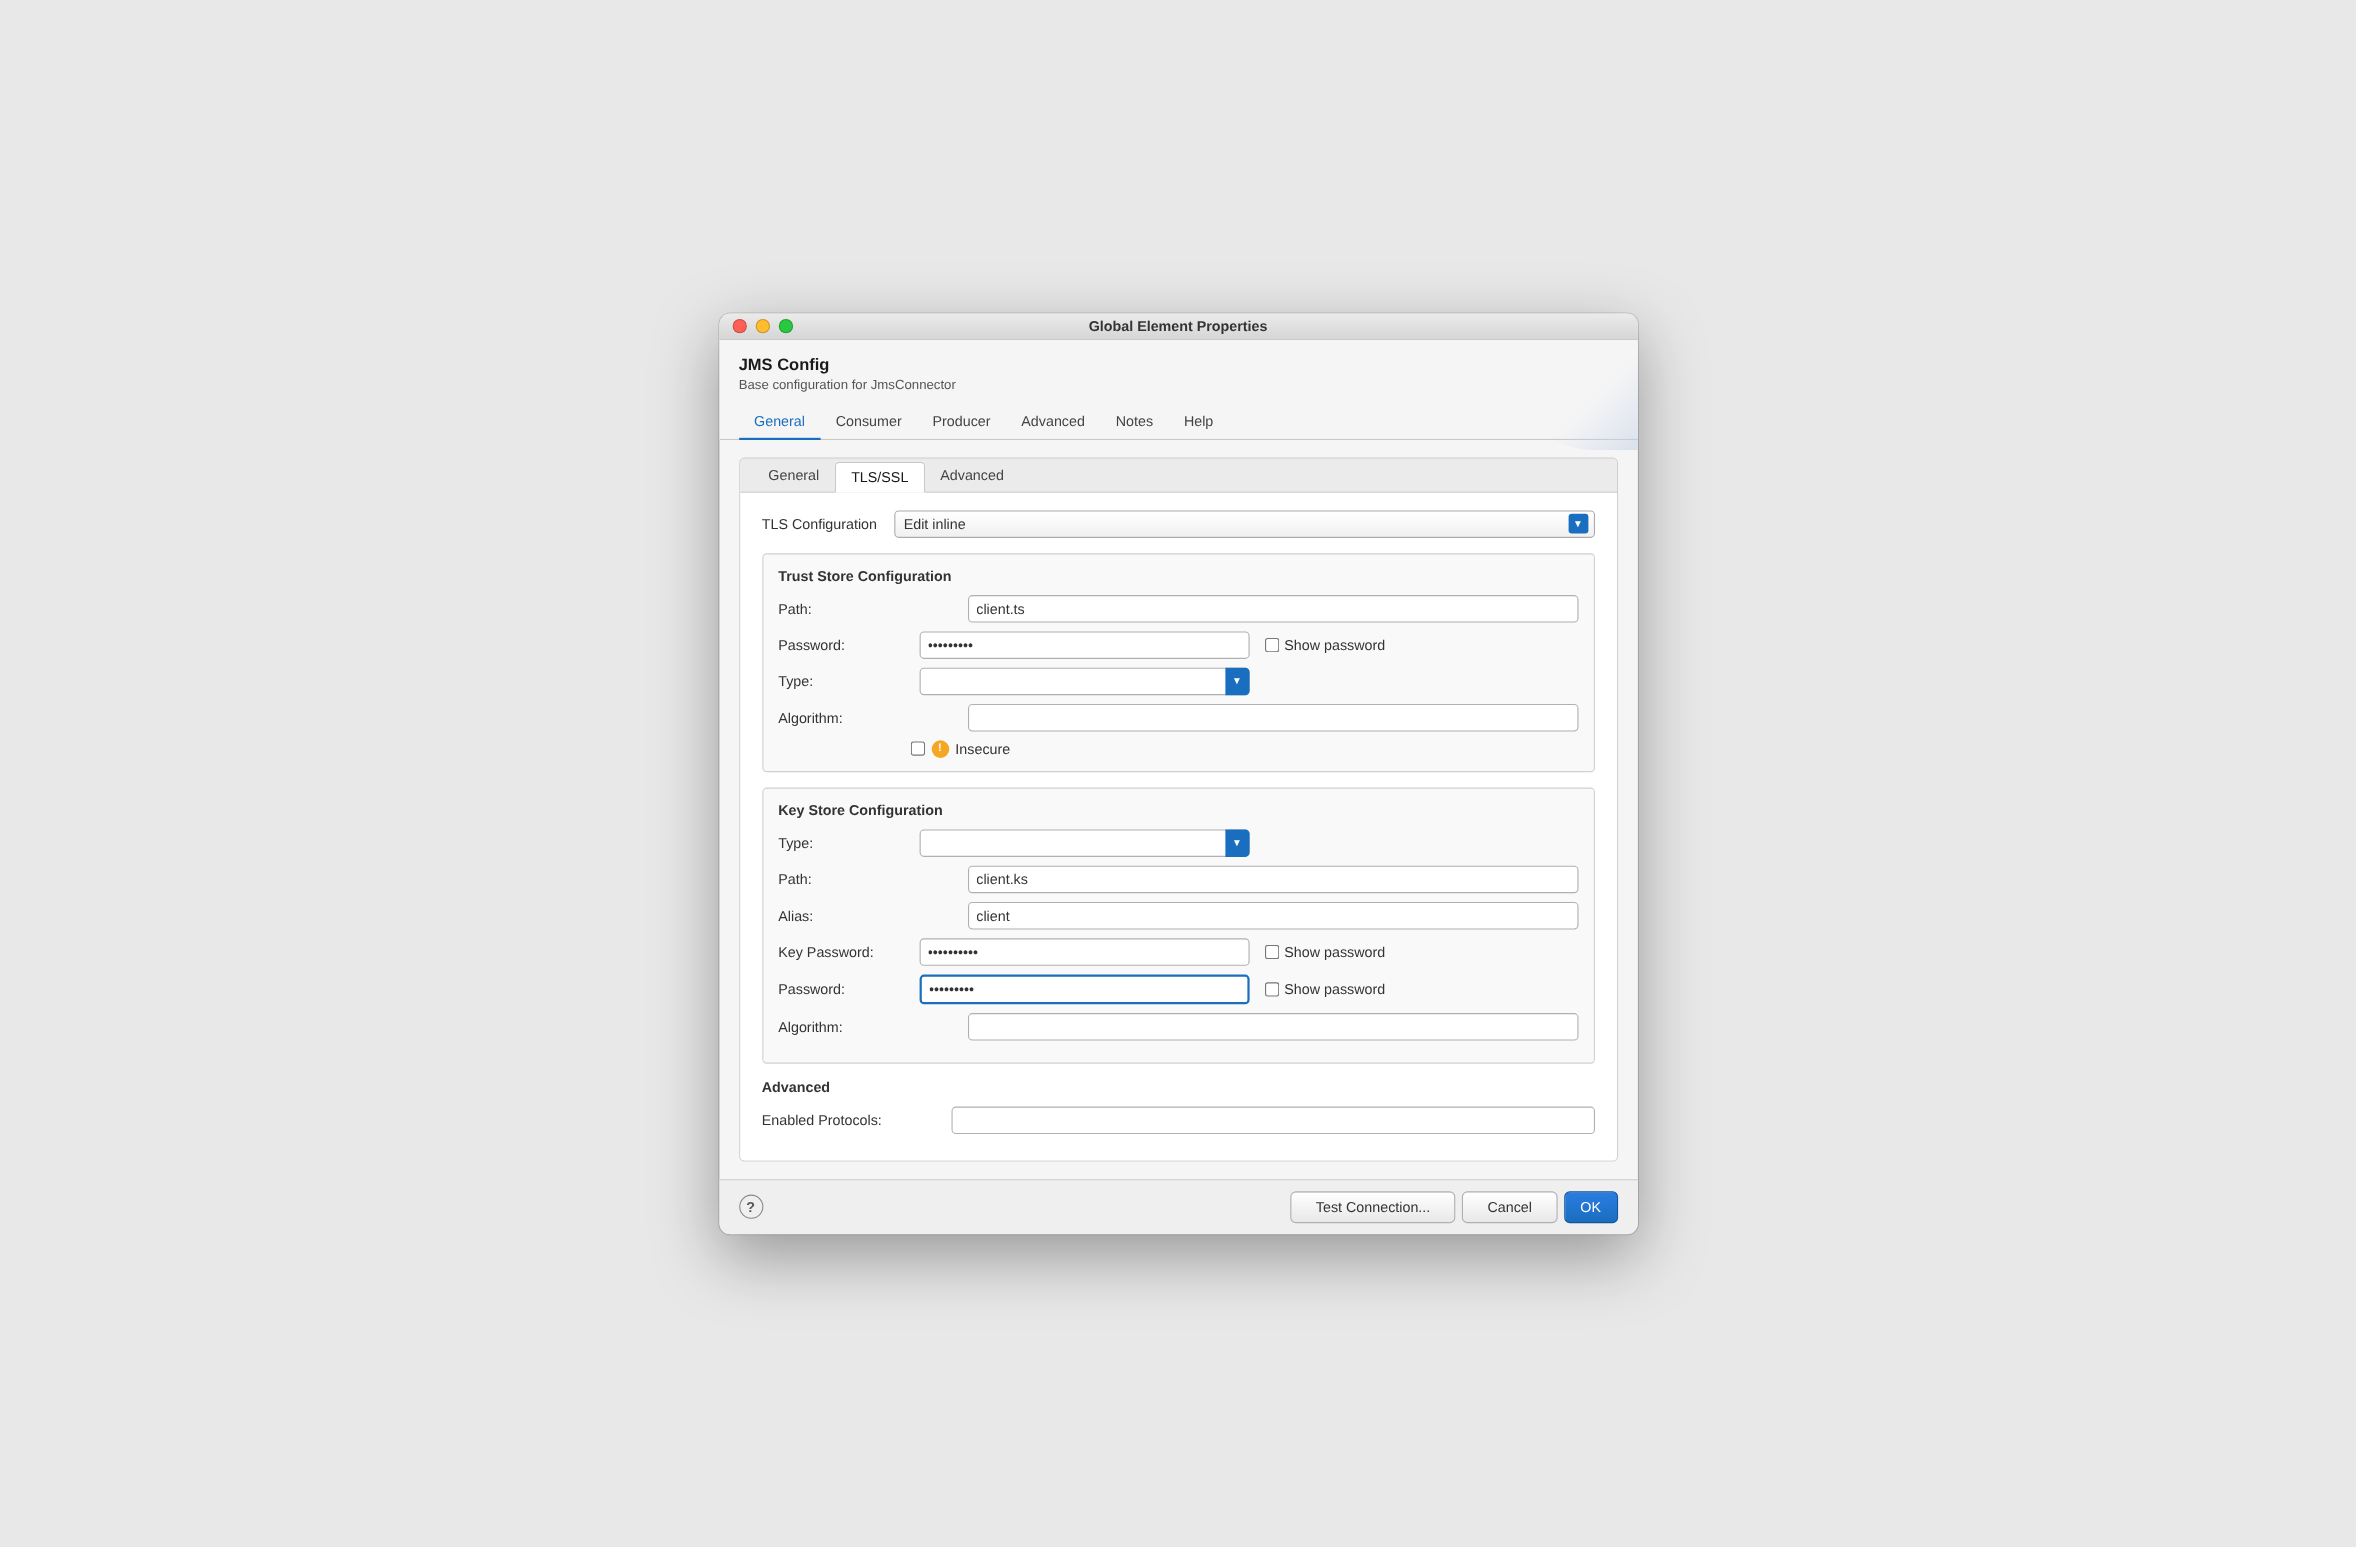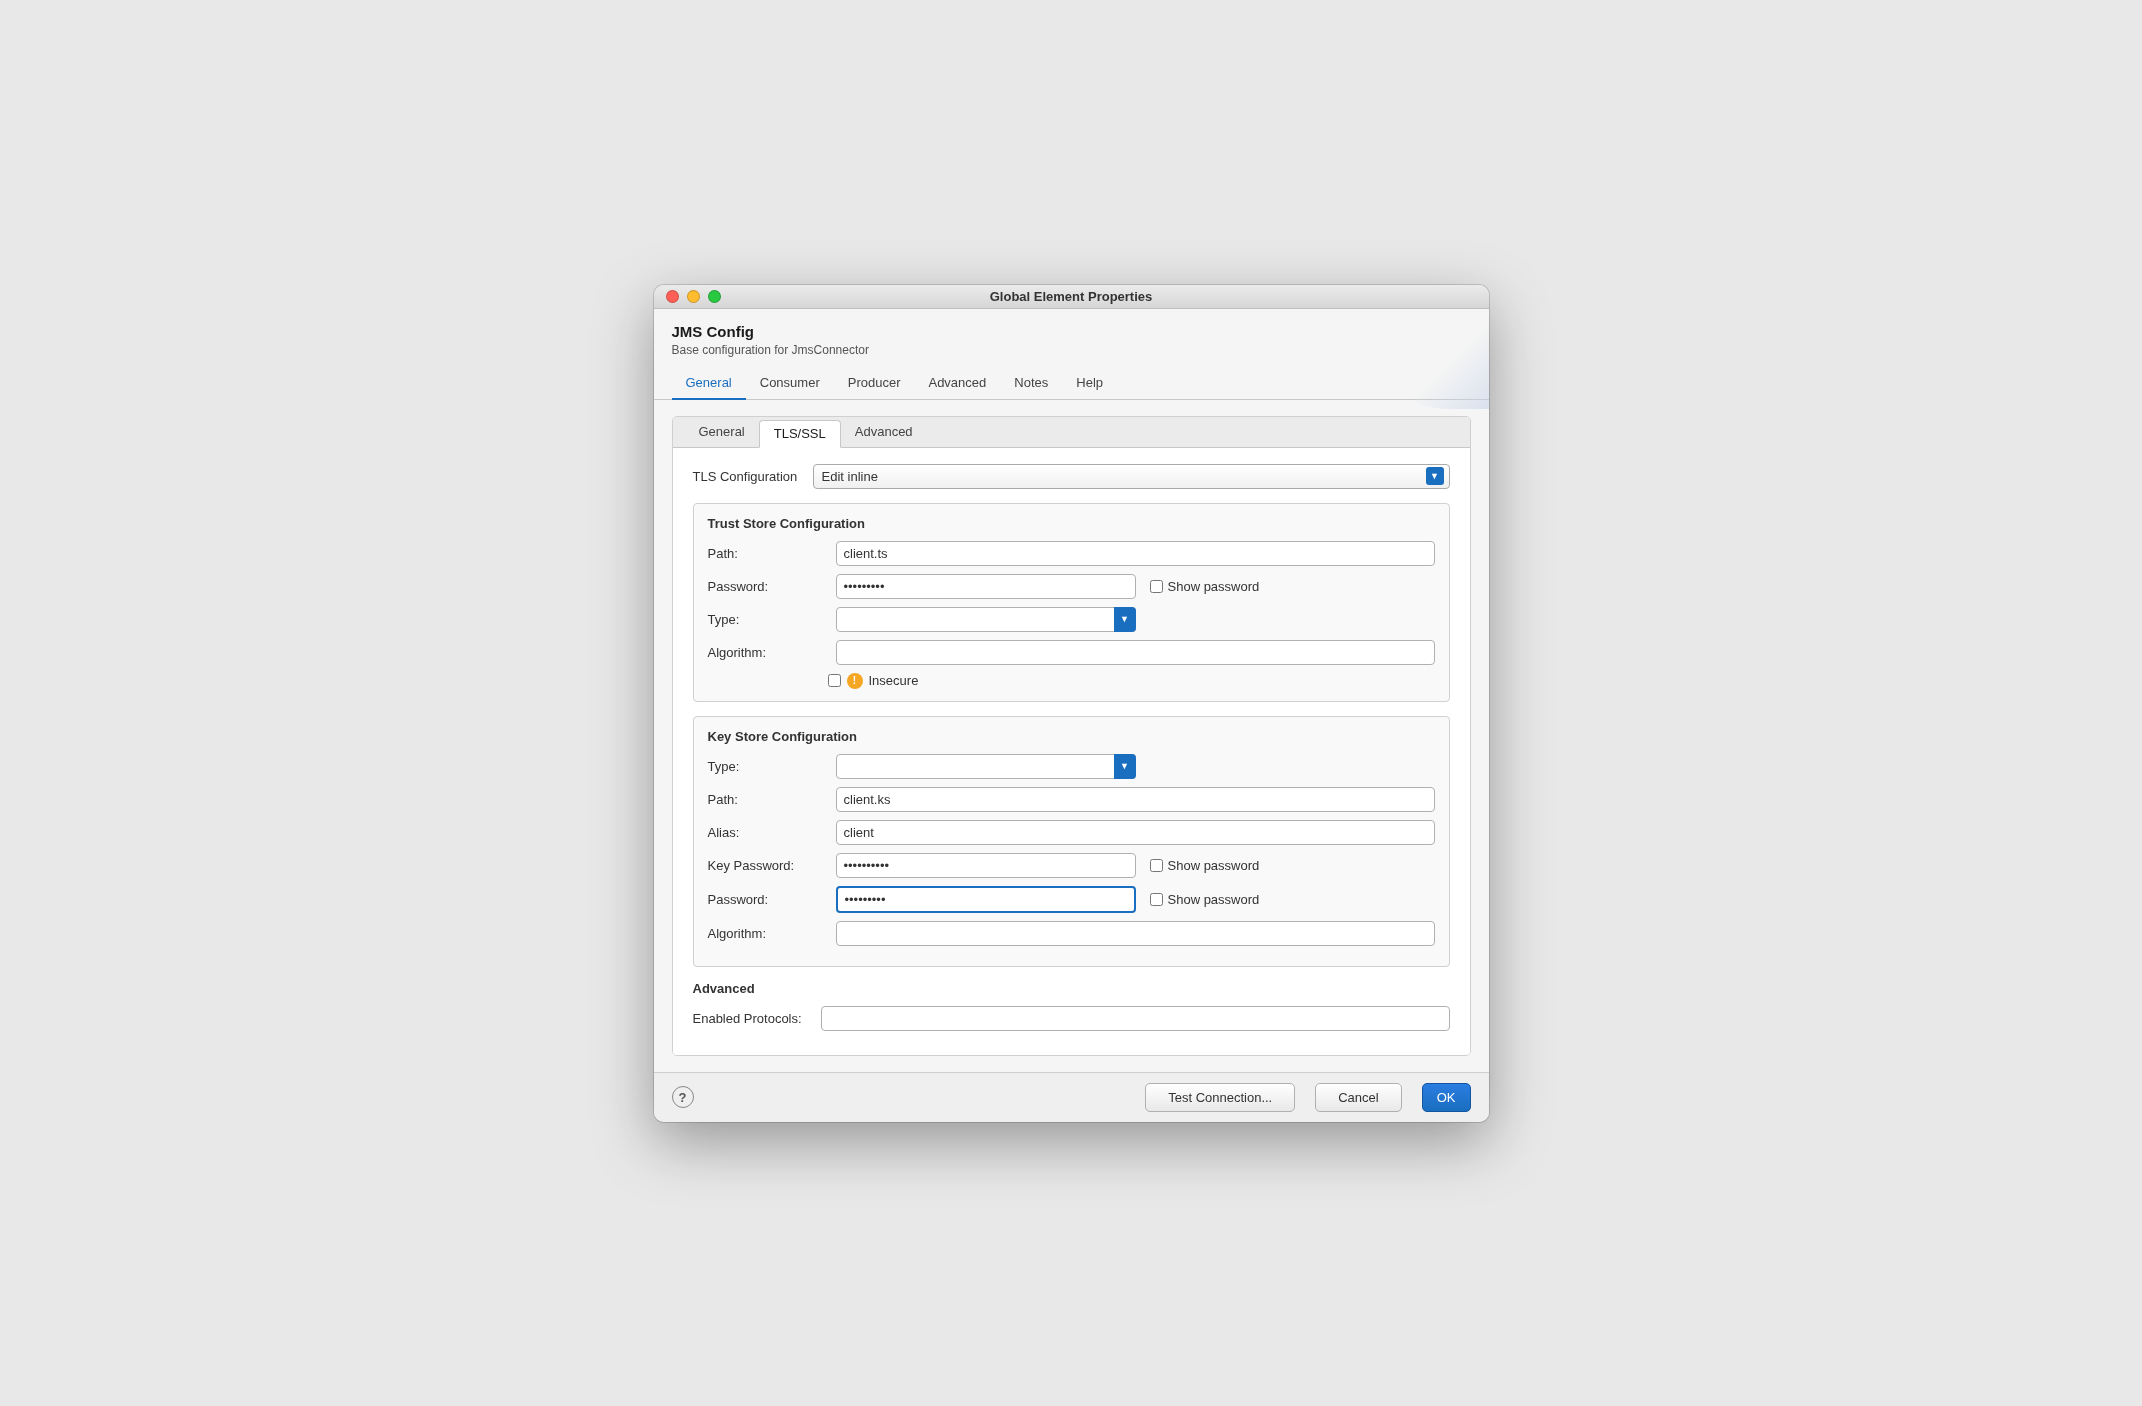--- a/index.html
+++ b/index.html
@@ -215,20 +215,21 @@
       outline: none;
     }
     .form-input-full {
       flex: 1;
       padding: 4px 7px;
       font-size: 13px;
       border: 1px solid #b0b0b0;
       border-radius: 4px;
       background: #fff;
       color: #333;
+      margin-left: 44px;
     }
     .show-password-group {
       display: flex;
       align-items: center;
       gap: 5px;
       margin-left: 6px;
     }
     .checkbox-input {
       width: 13px;
       height: 13px;
@@ -324,21 +325,21 @@
       align-items: center;
       justify-content: center;
       font-size: 13px;
       color: #555;
       cursor: pointer;
       background: transparent;
       font-weight: 600;
     }
     .footer-right {
       display: flex;
-      gap: 20px;
+      gap: 6px;
       align-items: center;
     }
     .btn-secondary {
       padding: 6px 22px;
       font-size: 13px;
       border: 1px solid #b0b0b0;
       border-radius: 5px;
       background: linear-gradient(180deg, #fff 0%, #e8e8e8 100%);
       cursor: pointer;
       color: #333;

